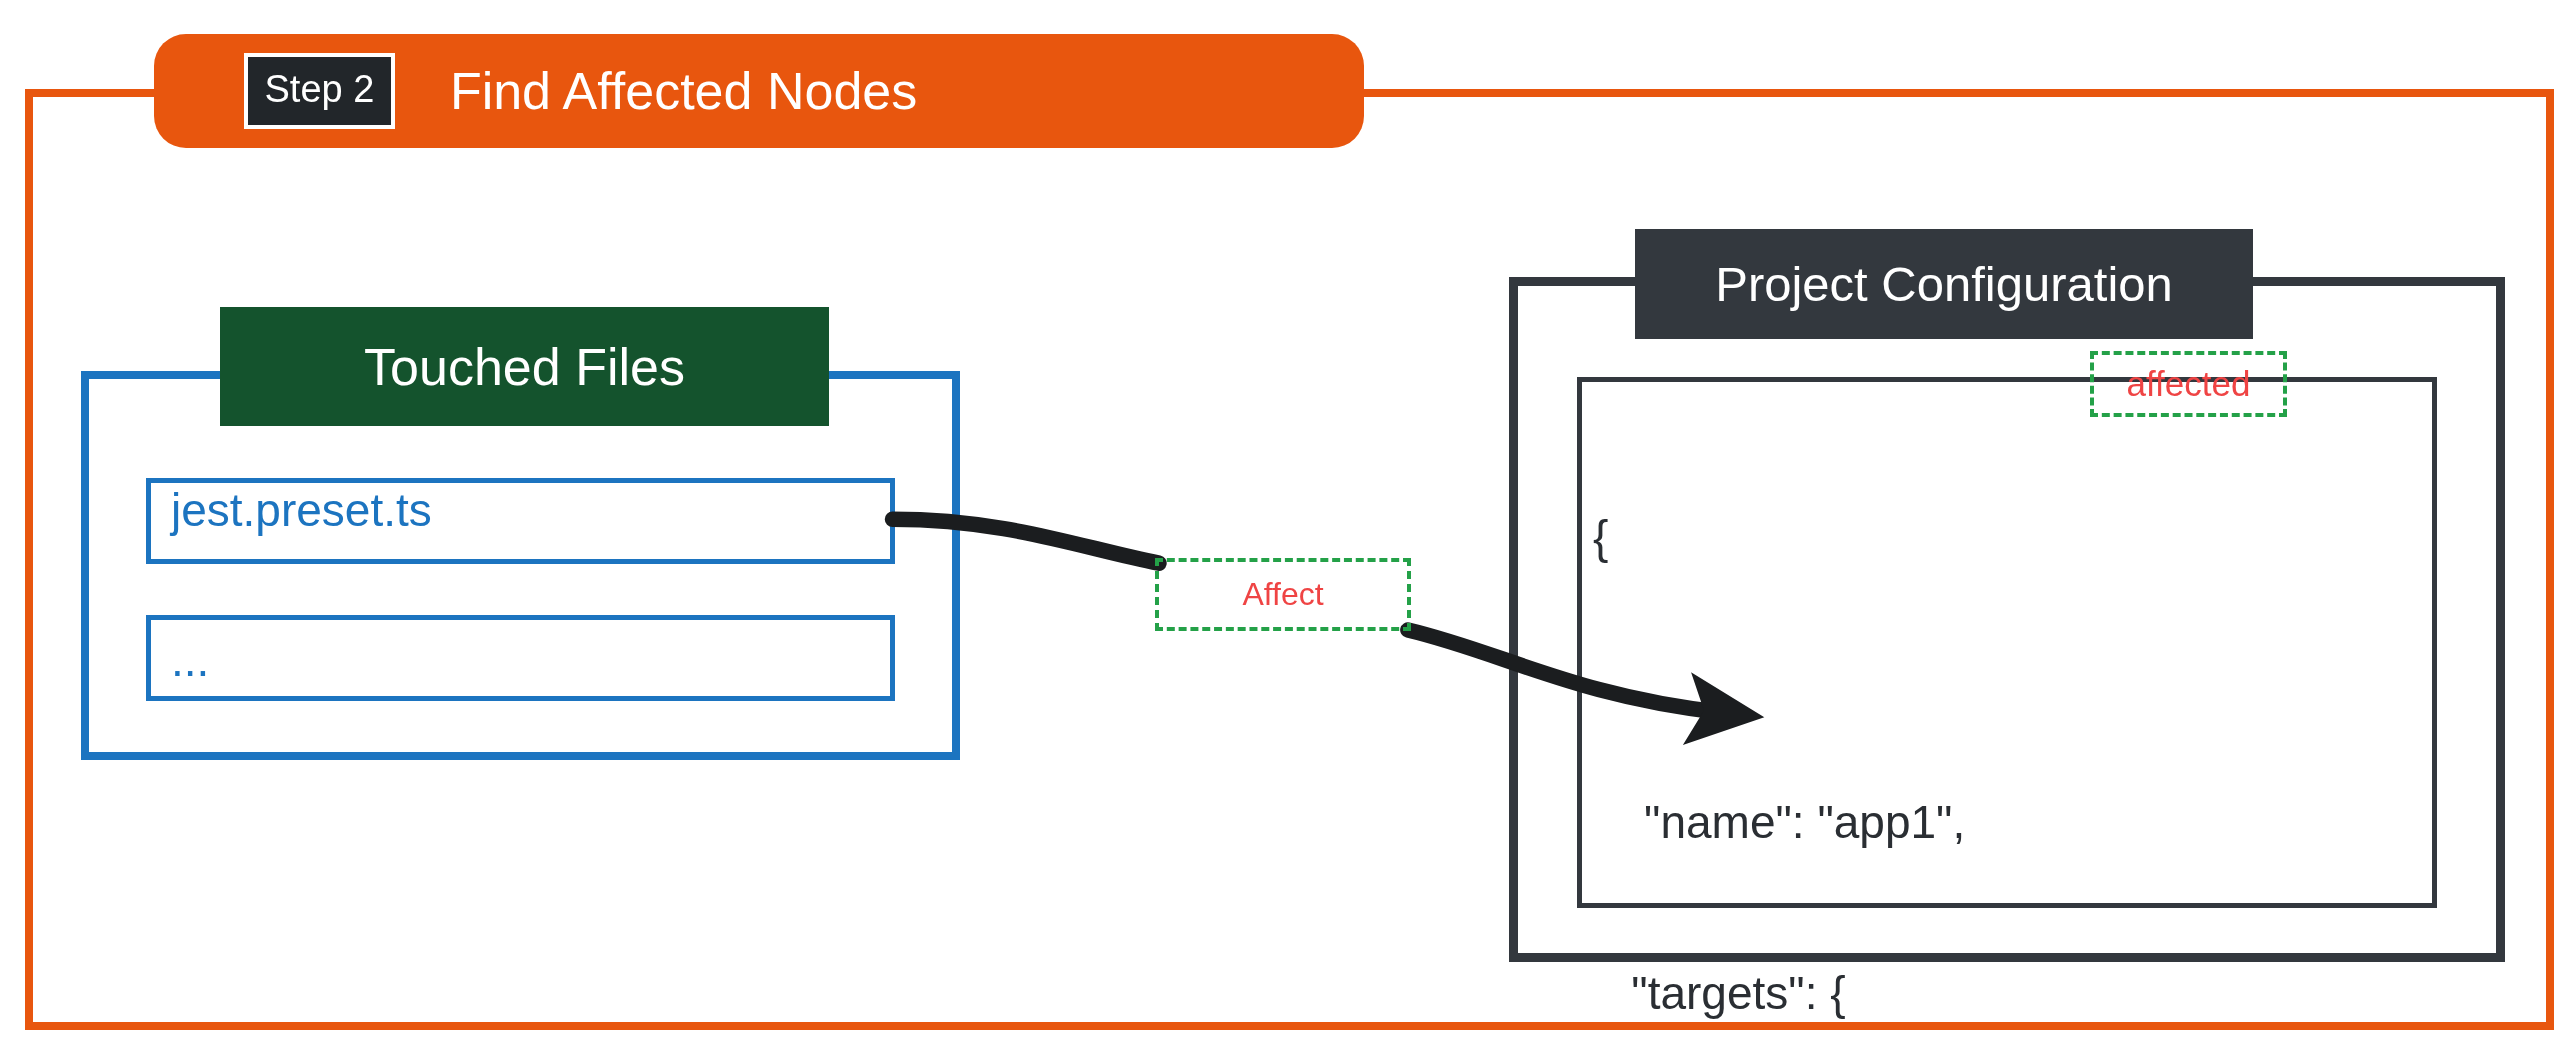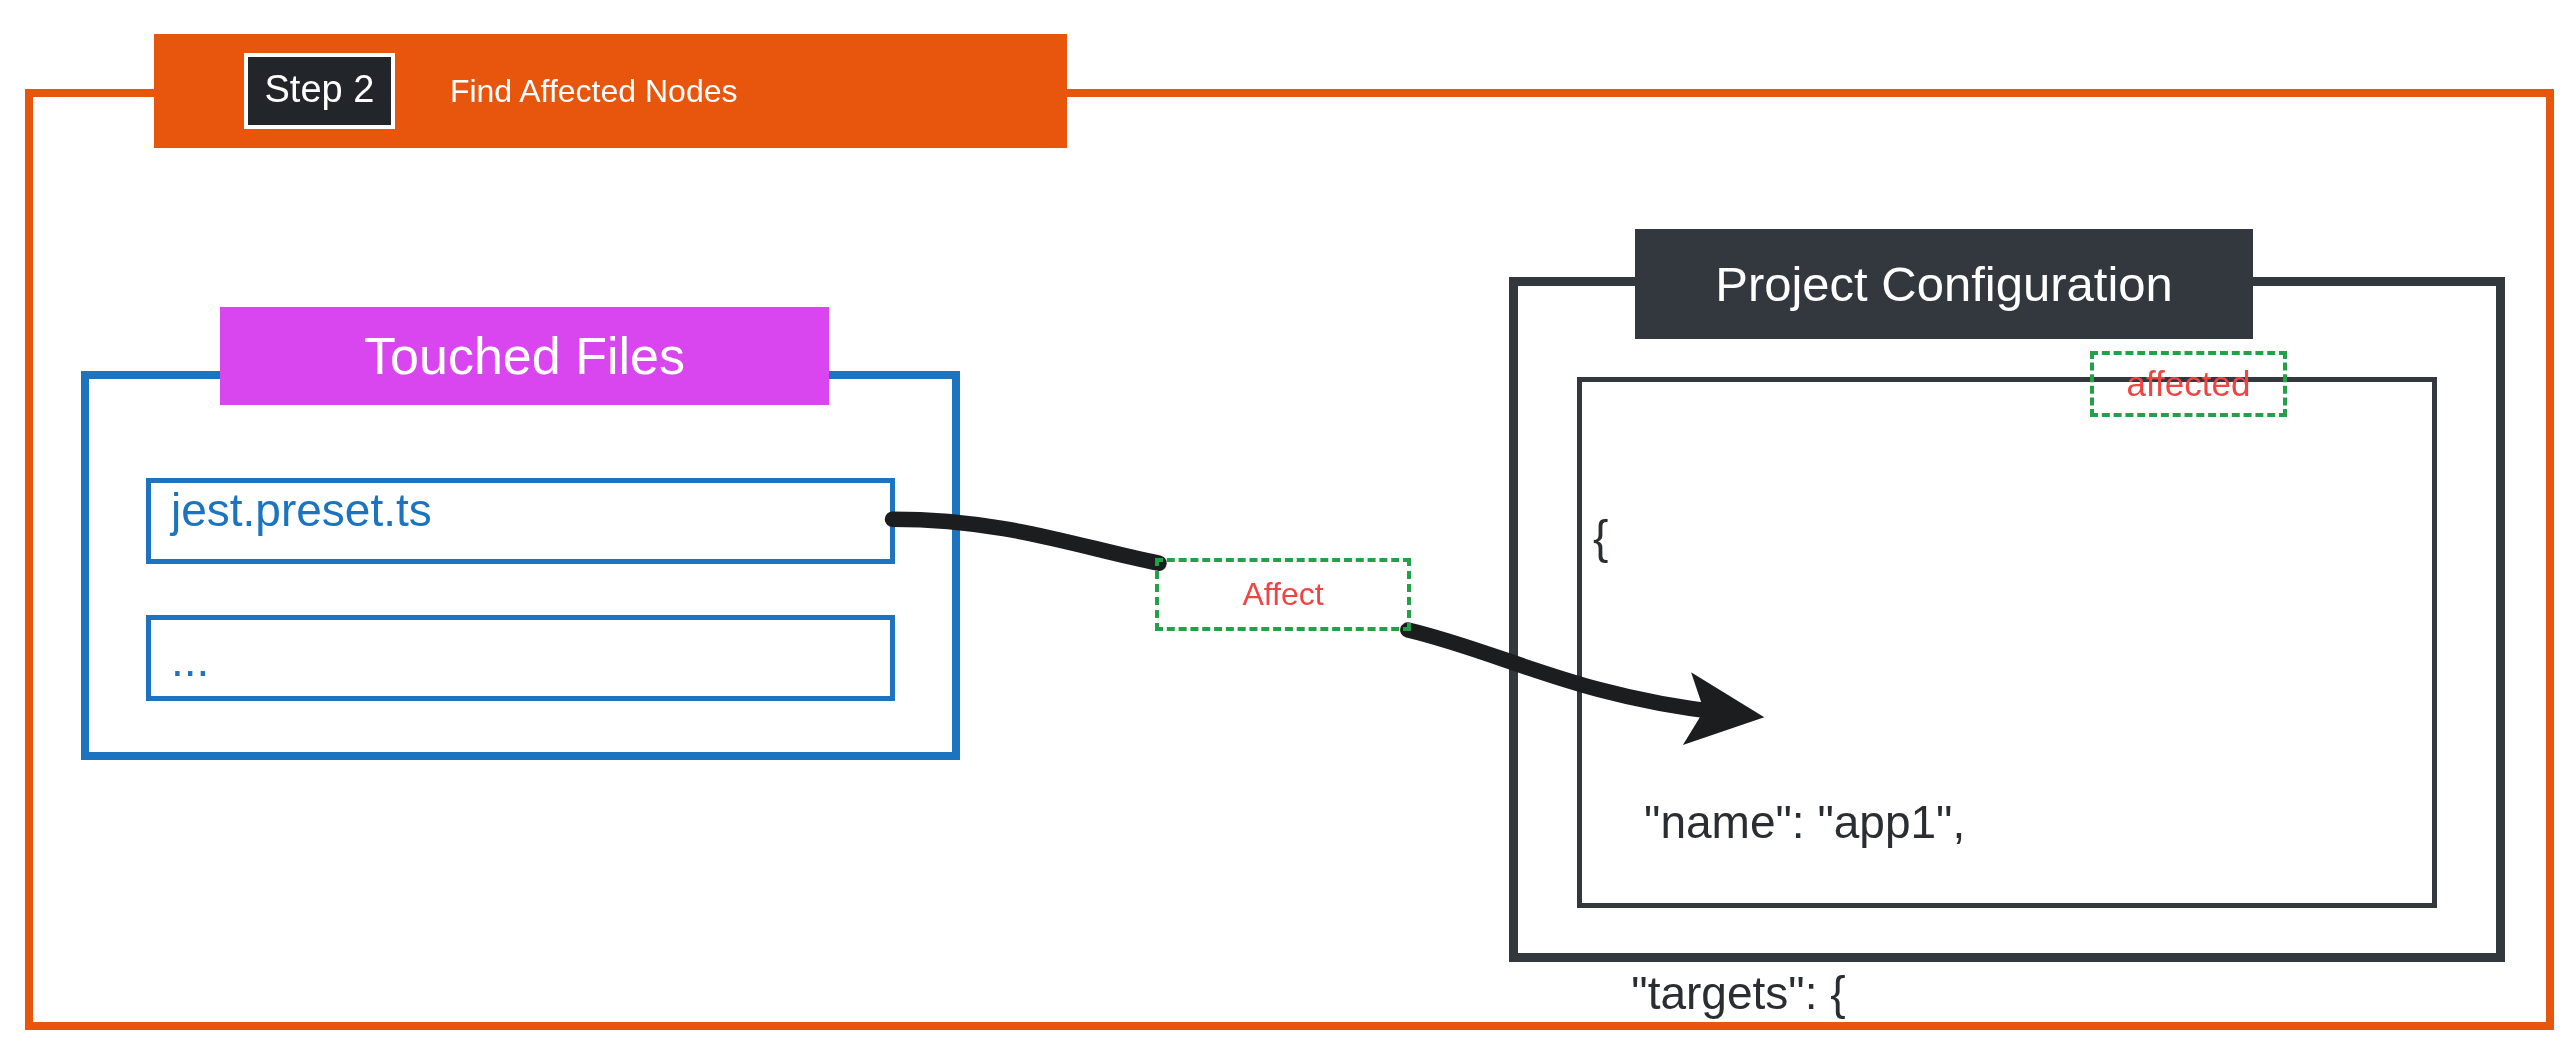--- a/index.html
+++ b/index.html
@@ -30,42 +30,43 @@
     border: 8.2px solid #E8560E;
     box-sizing: border-box;
     background: transparent;
   }
 
   
   .step-header {
     position: absolute;
     left: 154px;
     top: 34px;
-    width: 913px;
+    width: 1210px;
     height: 114px;
     background: #E8560E;
     display: flex;
     align-items: center;
     padding-left: 90px;
     box-sizing: border-box;
     z-index: 5;
+    border-radius: 32px;
   }
   .step-badge {
     background: #22262A;
     border: 4.6px solid #ffffff;
     color: #ffffff;
     font-size: 38px;
     line-height: 1;
     padding: 13px 16.5px 16.5px 16.5px;
     box-sizing: border-box;
     white-space: nowrap;
   }
   .step-title {
     color: #ffffff;
-    font-size: 32px;
+    font-size: 52px;
     margin-left: 55px;
     white-space: nowrap;
   }
 
   
   .panel {
     position: absolute;
     box-sizing: border-box;
     background: transparent;
   }
@@ -85,22 +86,22 @@
     left: 81px;
     top: 371px;
     width: 879px;
     height: 389px;
     border: 8.2px solid #1C74C0;
   }
   .touched-title {
     left: 220px;
     top: 307px;
     width: 609px;
-    height: 98px;
-    background: #d946ef;
+    height: 119px;
+    background: #14532d;
     font-size: 52px;
   }
   .file-row {
     position: absolute;
     box-sizing: border-box;
     border: 5.5px solid #1C74C0;
     background: #ffffff;
     display: flex;
     align-items: flex-start;
     padding-left: 20px;

